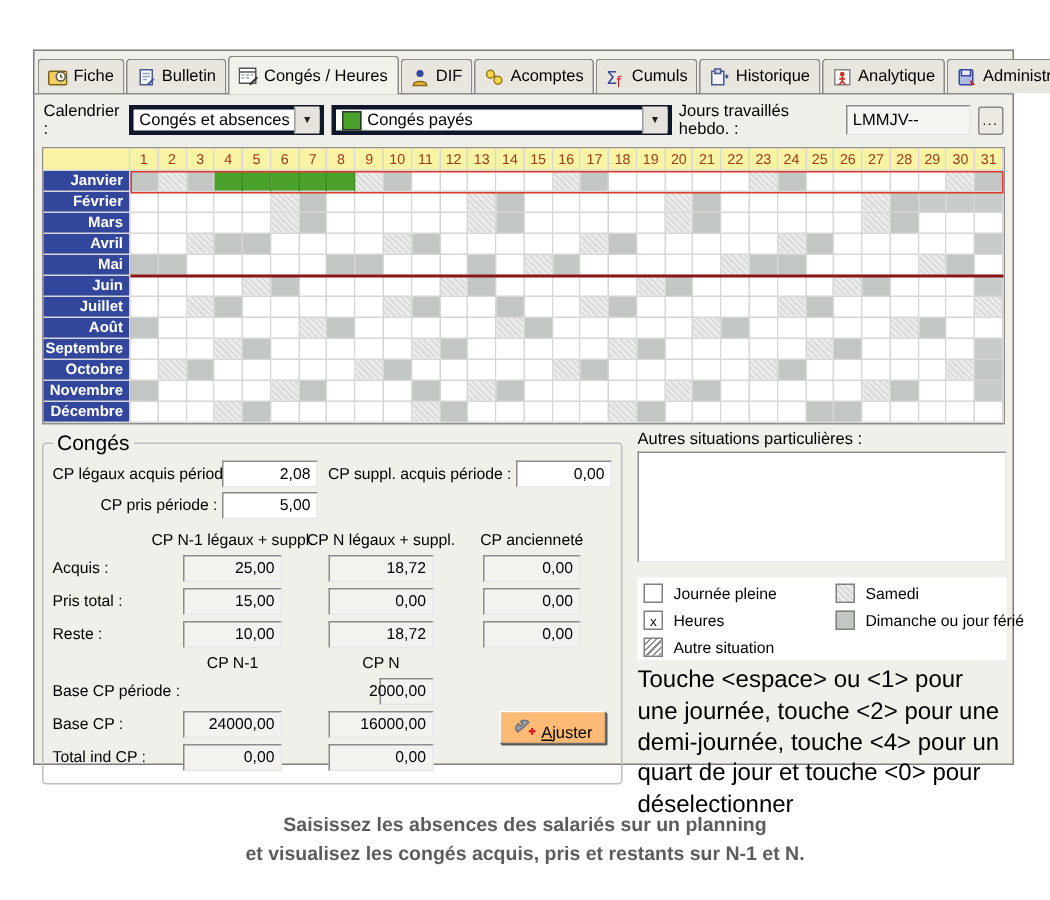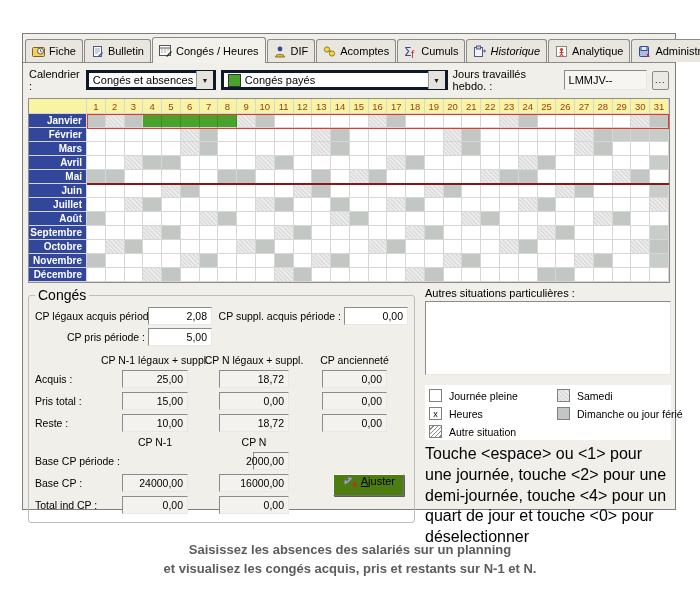--- a/index.html
+++ b/index.html
@@ -62,22 +62,22 @@
   .frow .flab{text-align:right;white-space:nowrap;}
   .vfield{height:16px;background:#fff;border:1px solid #8b8b8b;
         border-bottom-color:#e7e7e7;border-right-color:#e7e7e7;
         font-size:10.5px;display:flex;align-items:center;justify-content:flex-end;
         padding:0 4px;box-sizing:content-box;}
   .vgray{background:#f3f2ee;}
   .ctable{display:grid;grid-template-columns:83px 66px 23px 70px 25px 65px;
         column-gap:4px;row-gap:4px;align-items:center;margin-top:8px;}
   .ctable .th{font-size:10.5px;white-space:nowrap;justify-self:center;}
   .ctable .lbl{white-space:nowrap;}
-  .ajuster{position:absolute;right:10px;bottom:26px;display:inline-flex;align-items:flex-start;
-        gap:3px;height:22px;padding:0 8px;background:#4d7c0f;font-size:11px;
+  .ajuster{position:absolute;right:10px;bottom:26px;display:inline-flex;align-items:flex-end;
+        gap:3px;height:22px;padding:0 8px;background:#fdba74;font-size:11px;
         border:1px solid #6f6f6f;border-top-color:#fff;border-left-color:#fff;
         box-shadow:1px 1px 0 #5a5a5a;border-radius:1px;}
   
   .rpanel{width:246px;font-size:11px;}
   .listbox{height:72px;background:#fff;border:1px solid #8b8b8b;
         border-bottom-color:#e7e7e7;border-right-color:#e7e7e7;margin-top:2px;}
   .legendbox{background:#fff;margin-top:10px;padding:4px 4px 2px 4px;
         display:grid;grid-template-columns:128px 1fr;row-gap:5px;}
   .litem{display:flex;align-items:center;gap:7px;font-size:10.5px;white-space:nowrap;}
   .sw{width:13px;height:13px;border:1px solid #808080;box-sizing:border-box;flex:none;
@@ -143,21 +143,21 @@
             <text x="7" y="12" font-size="9" font-family="DejaVu Sans, sans-serif" fill="#c02222">ƒ</text>
           </svg></div>
         <div style="display: inline;">Cumuls</div>
       </div>
       <div class="tab">
         <div class="ticon"><svg width="13" height="13">
             <rect x="1.5" y="2.5" width="8" height="9" fill="#f4f4f8" stroke="#4a5a8a"></rect>
             <rect x="3.5" y="1" width="4" height="3" fill="#c8cde0" stroke="#4a5a8a"></rect>
             <path d="M10 6h2.5M12.5 6l-1.5-1.2M12.5 6l-1.5 1.2" stroke="#4a5a8a" fill="none"></path>
           </svg></div>
-        <div style="display: inline; font-style: italic;">Historique</div>
+        <div style="display: inline;">Historique</div>
       </div>
       <div class="tab">
         <div class="ticon"><svg width="13" height="13">
             <rect x="1.5" y="1.5" width="10" height="10" fill="#fff" stroke="#888"></rect>
             <circle cx="6.5" cy="4.5" r="1.6" fill="#c23b2a"></circle>
             <path d="M6.5 6v3M4.5 7.5h4M6.5 9l-2 2.5M6.5 9l2 2.5" stroke="#c23b2a" stroke-width="1.2" fill="none"></path>
           </svg></div>
         <div style="display: inline;">Analytique</div>
       </div>
       <div class="tab">

